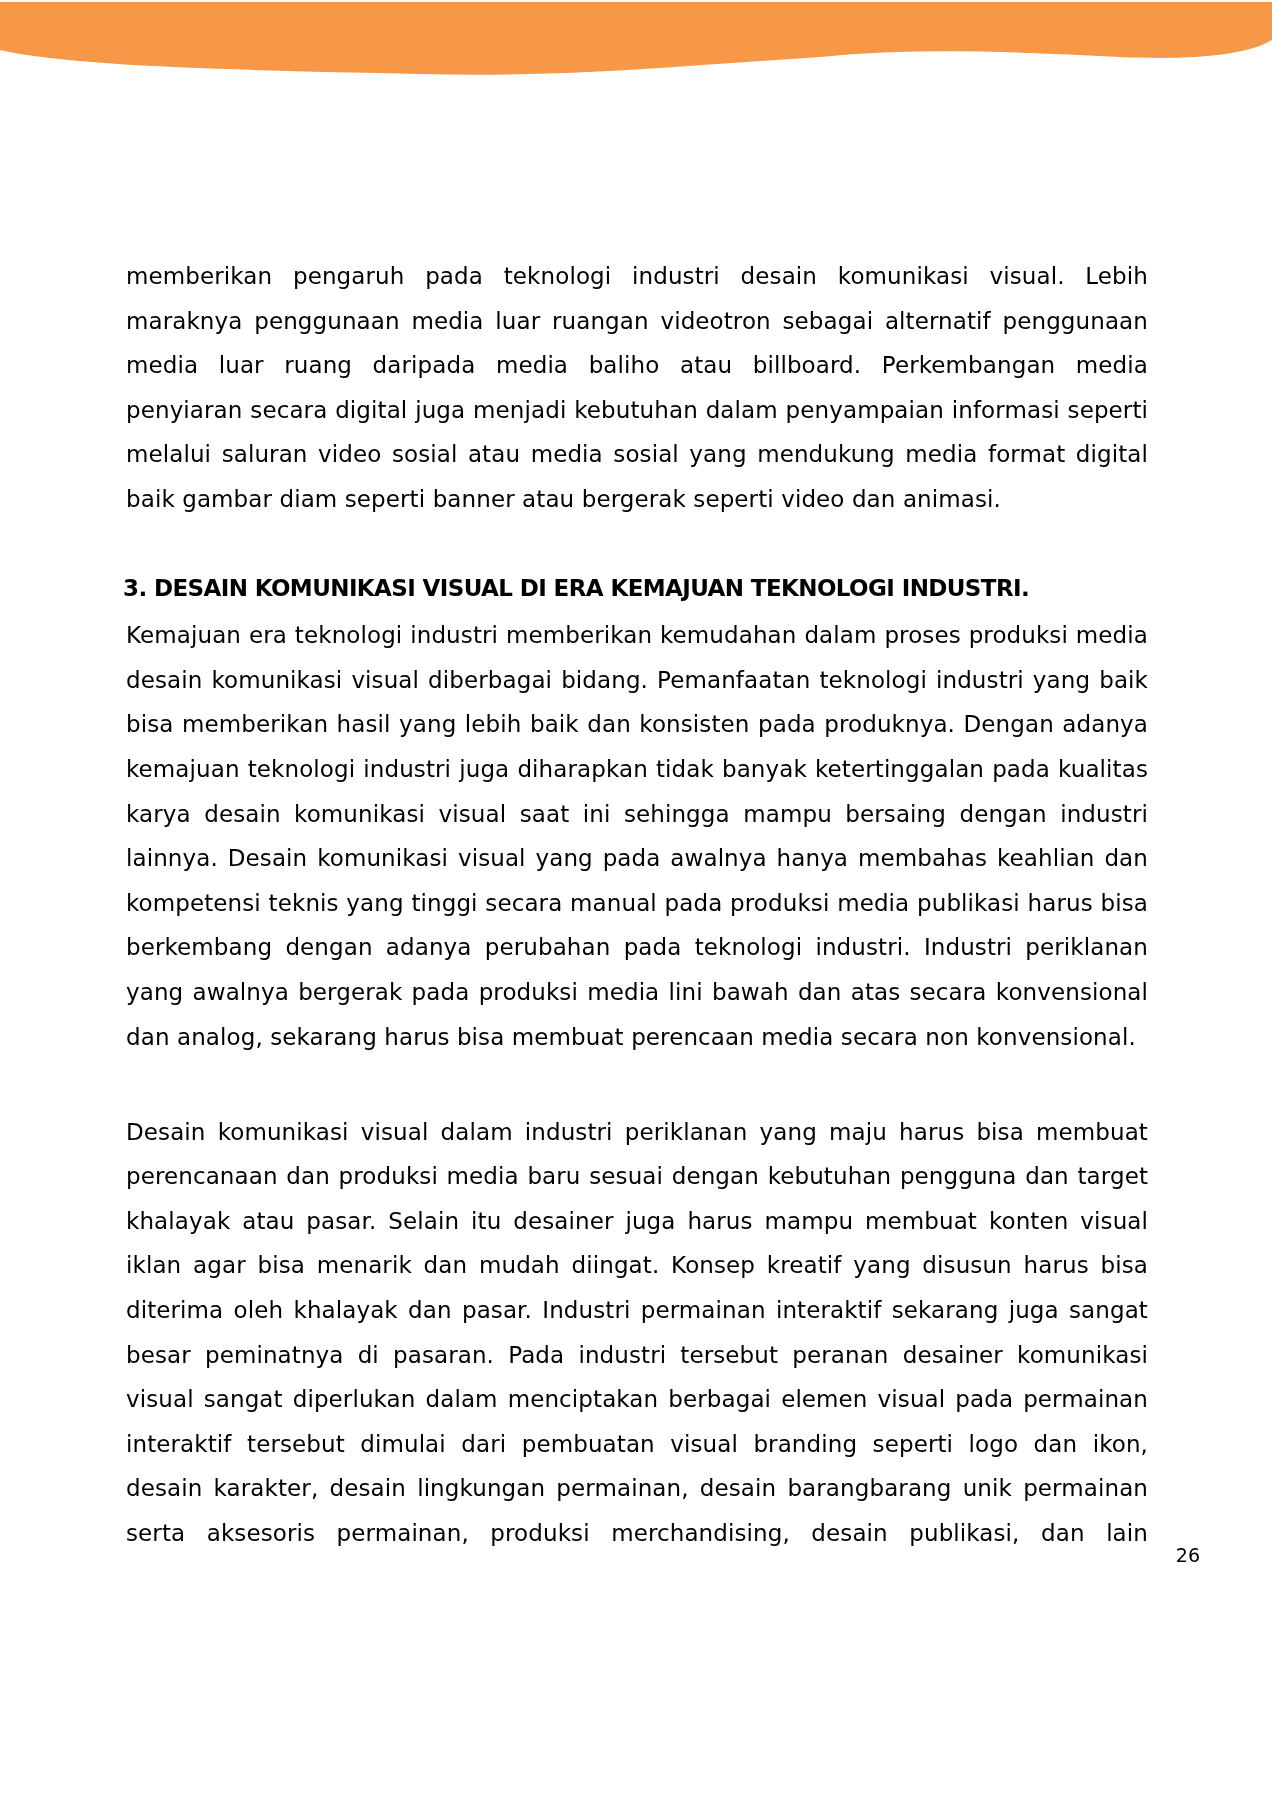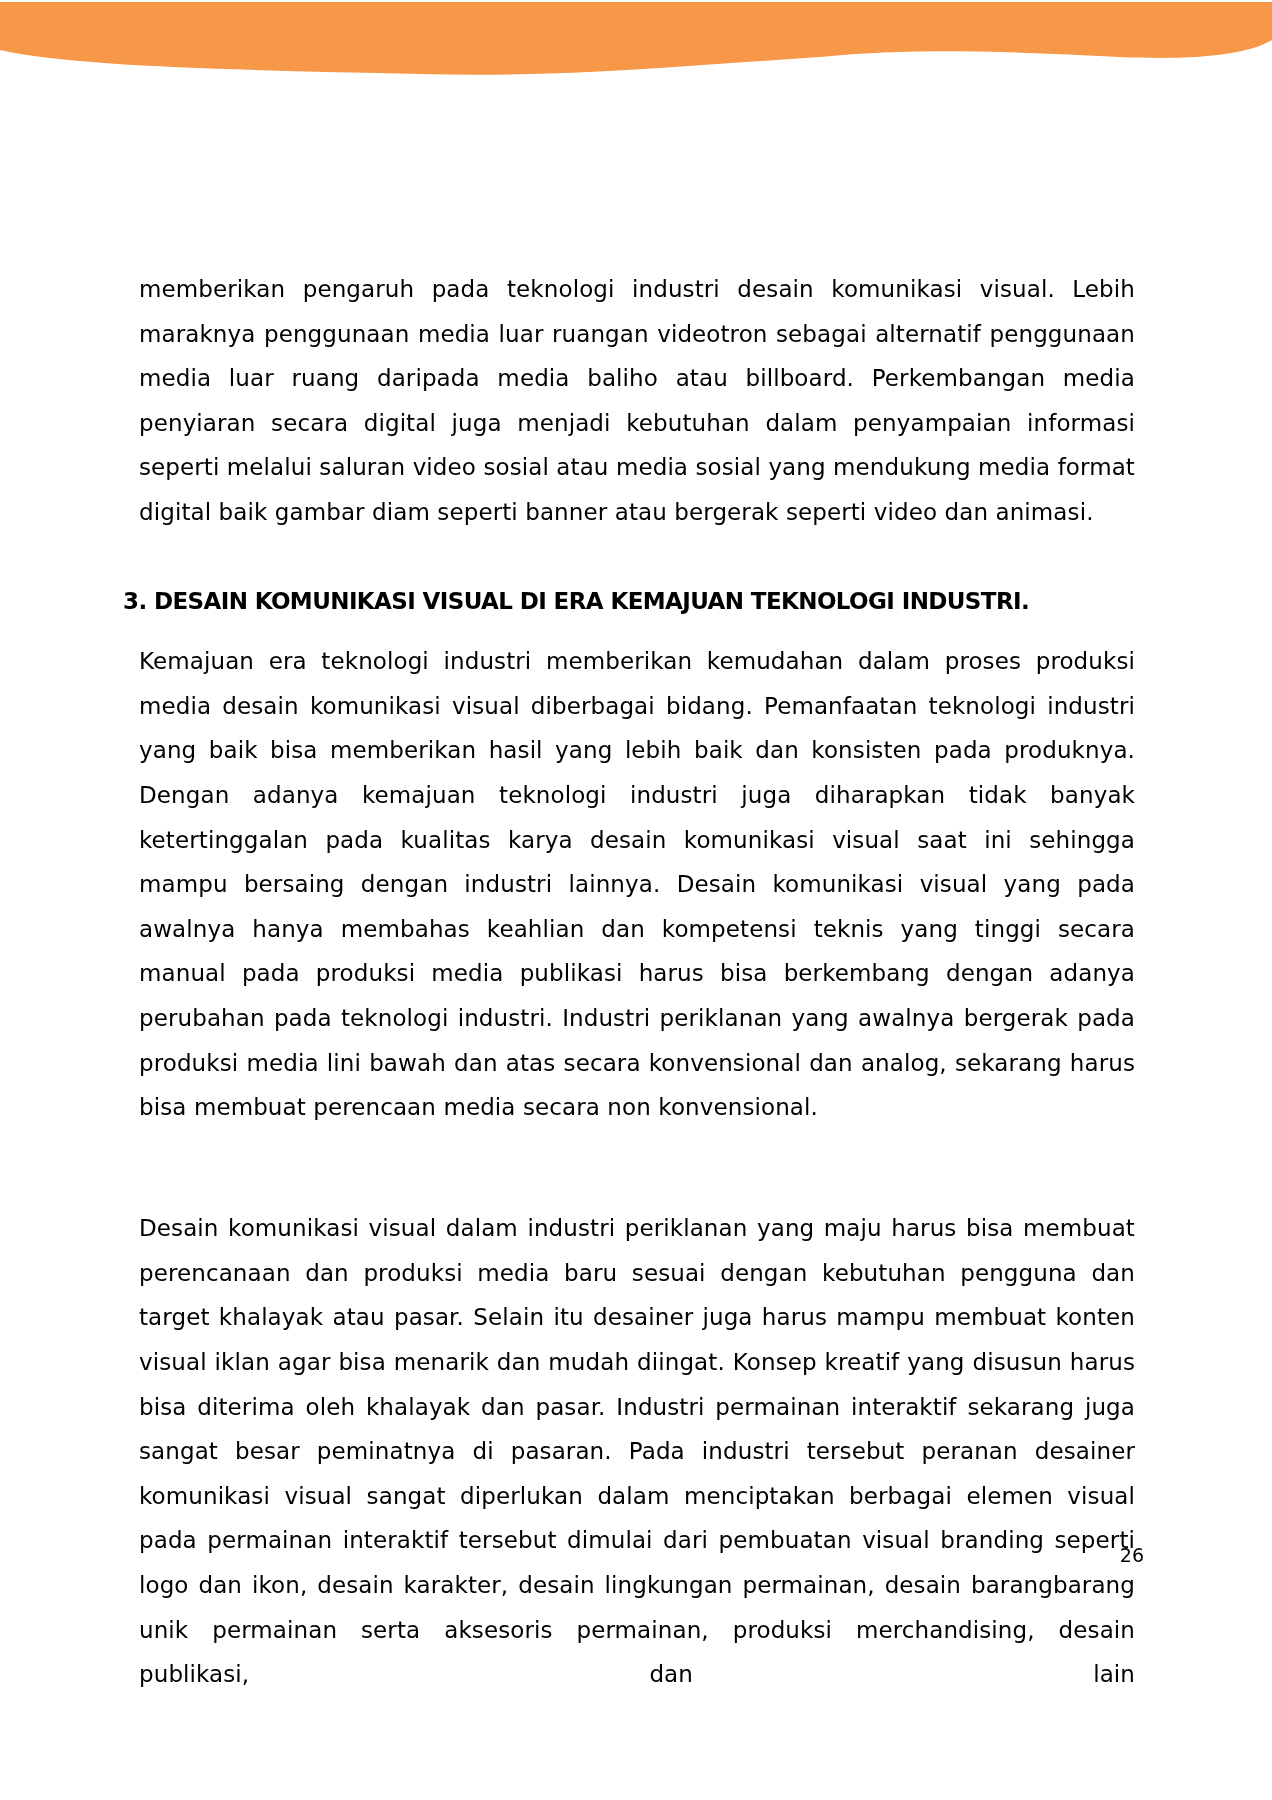--- a/index.html
+++ b/index.html
@@ -6,31 +6,31 @@
   body {
     width: 1272px; height: 1800px; position: relative; overflow: hidden;
     background: #ffffff; color: #000000;
     font-family: "DejaVu Sans", sans-serif;
   }
   .wave { position: absolute; left: 0; top: 0; width: 1272px; height: 80px; }
   .content {
     position: absolute; left: 123px; top: 251px; width: 1028px;
   }
   .para {
-    margin: 16px; font-size: 23px; line-height: 44.6px;
+    margin: 3px; font-size: 23px; line-height: 44.6px;
     text-align: justify; text-align-last: left; letter-spacing: 0.1px;
   }
   .para.last-justified { text-align-last: justify; }
   .heading {
     margin: 44px 0 0 0; font-size: 23px; line-height: 44.6px; font-weight: bold;
     letter-spacing: -0.6px;
   }
   .gap { height: 44.6px; }
   .page-number {
-    position: absolute; left: 1112px; top: 1543px; width: 32px; text-align: right;
+    position: absolute; left: 1168px; top: 1543px; width: 32px; text-align: right;
     font-size: 19px; line-height: 24px;
   }
 </style>
 </head>
 <body>
 
 <svg class="wave" viewBox="0 0 1272 80" preserveAspectRatio="none">
   <path d="M0,2 L1272,2 L1272,40 C1245,56 1190,60 1120,57 C1020,52 920,47 820,57 C680,66 560,78 420,74 C260,70 80,68 0,50 Z" fill="#F79748"></path>
 </svg>
 

